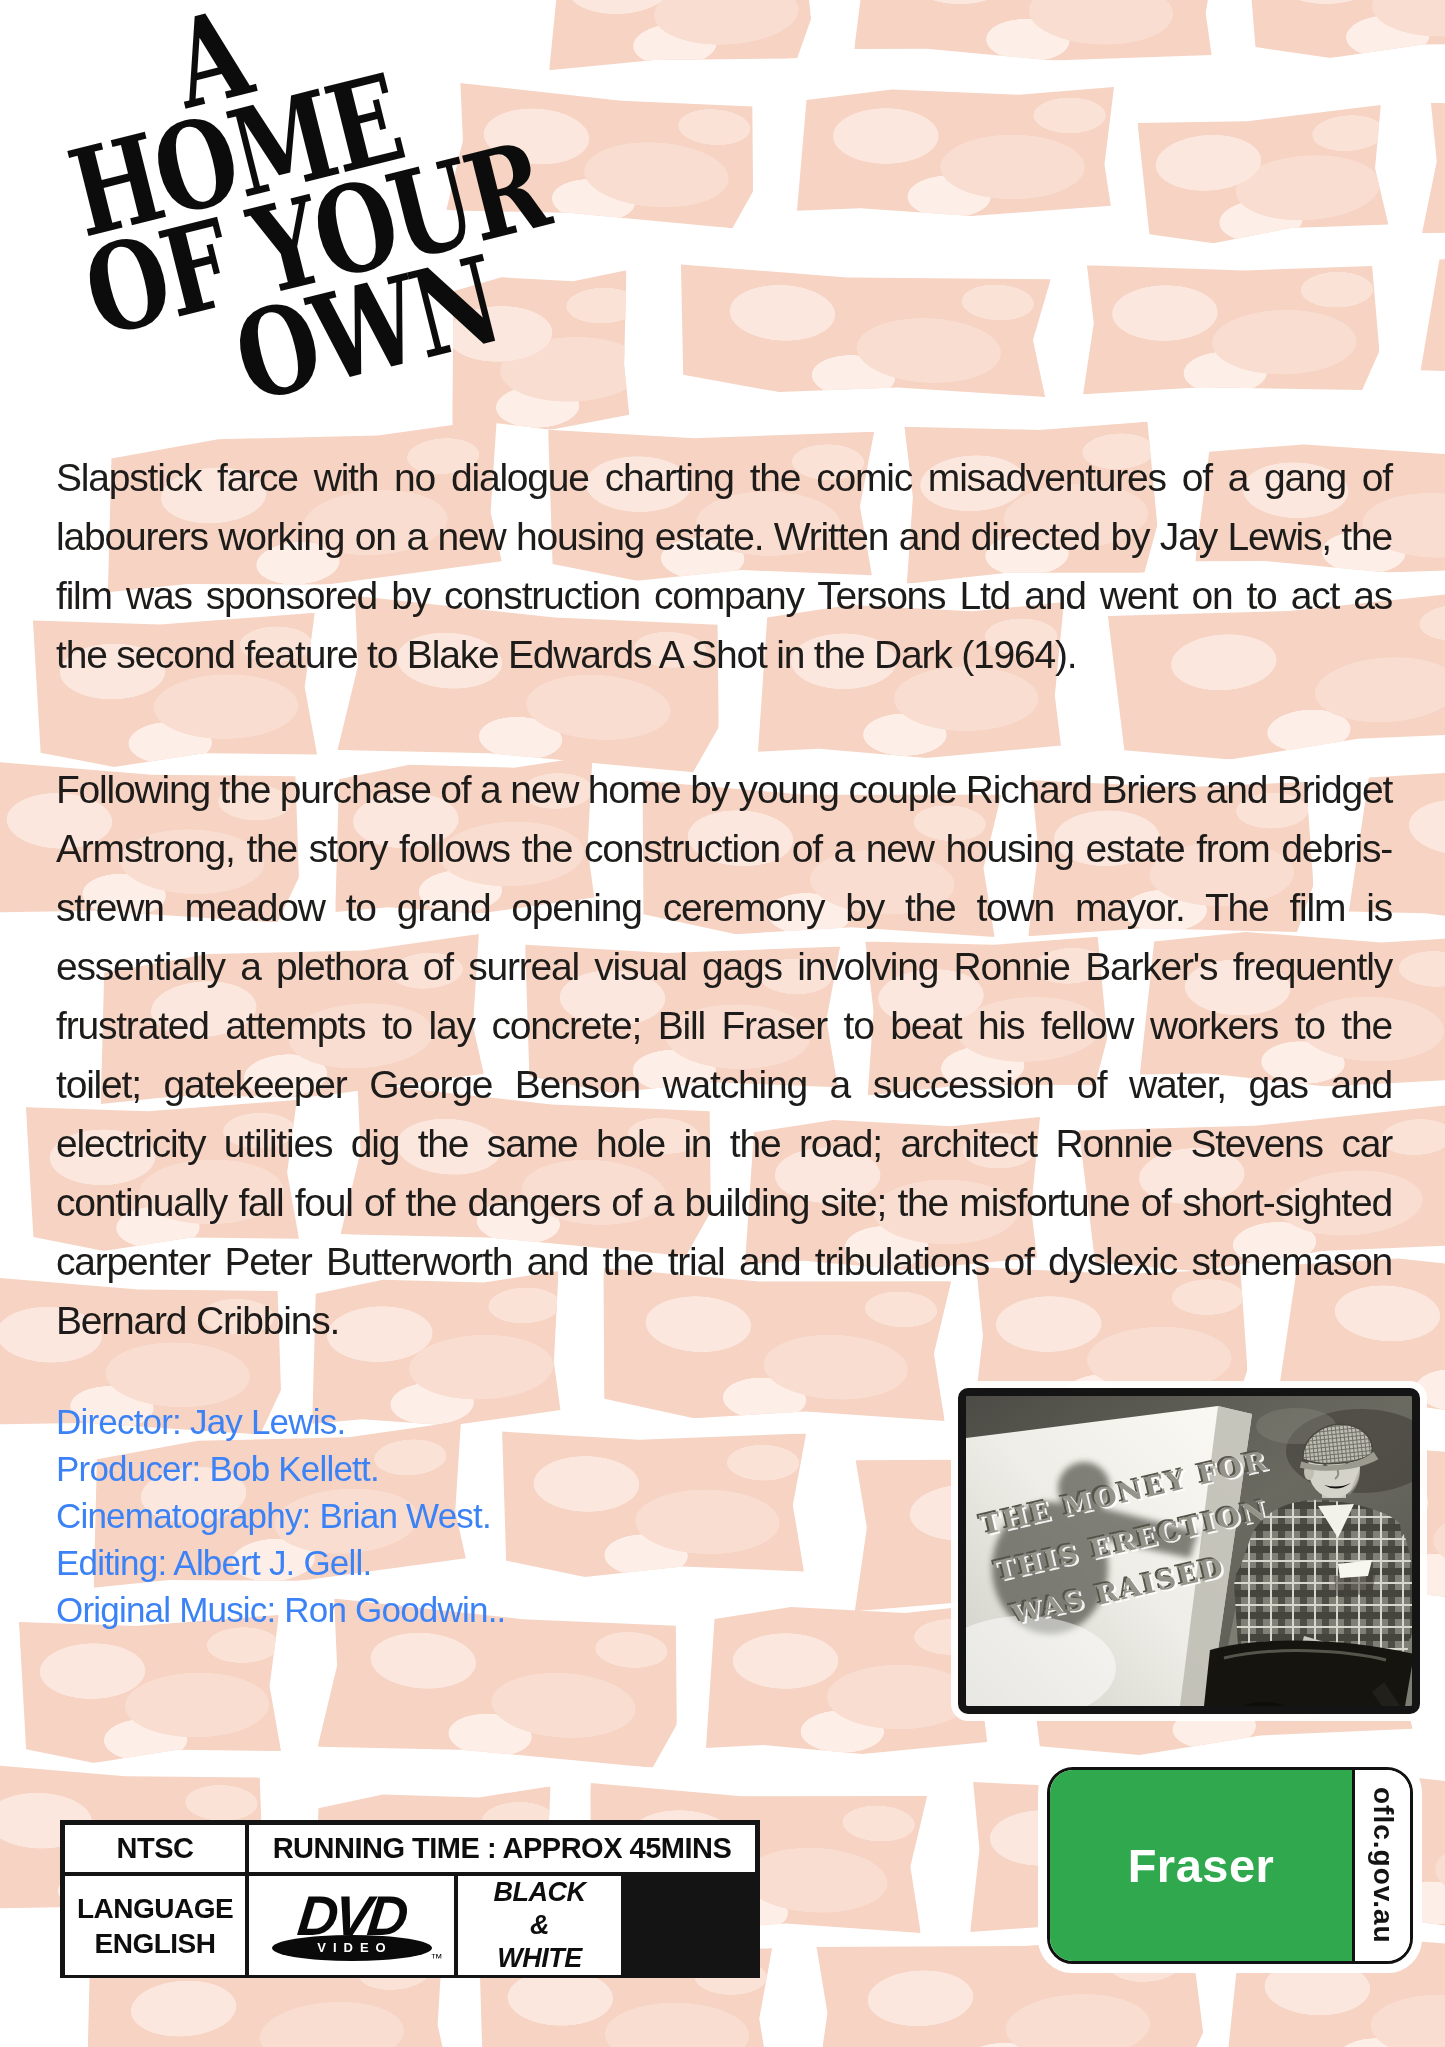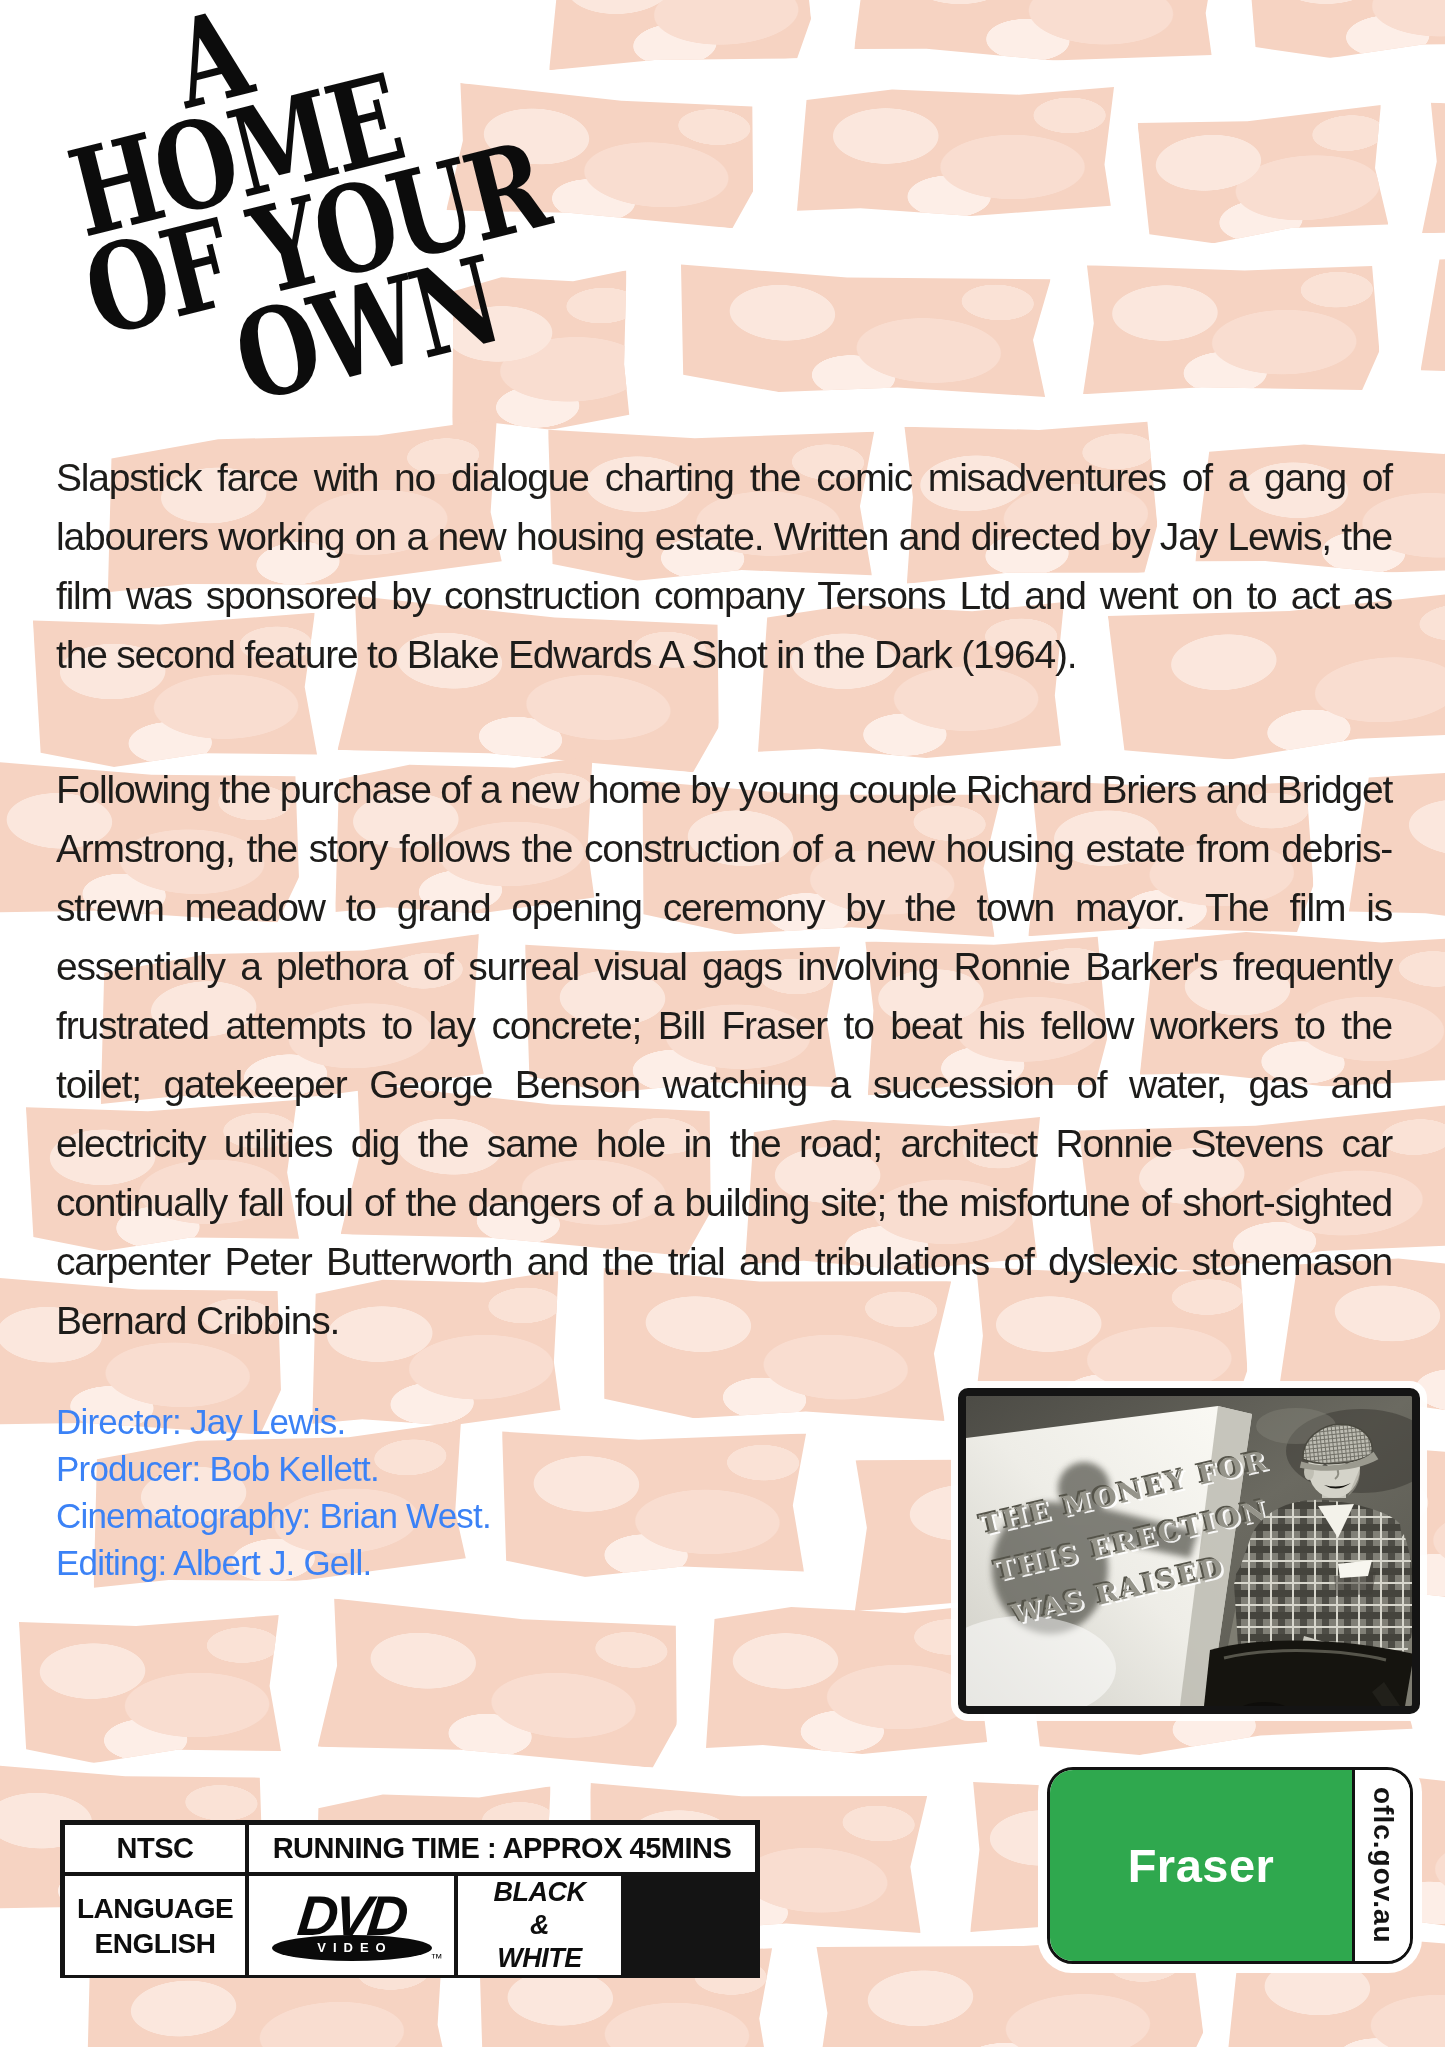--- a/index.html
+++ b/index.html
@@ -141,20 +141,21 @@
   </div>
 
   <p class="syn p1">Slapstick farce with no dialogue charting the comic misadventures of a gang of labourers working on a new housing estate. Written and directed by Jay Lewis, the film was sponsored by construction company Tersons Ltd and went on to act as the second feature to Blake Edwards A Shot in the Dark (1964).</p>
   <p class="syn p2">Following the purchase of a new home by young couple Richard Briers and Bridget Armstrong, the story follows the construction of a new housing estate from debris-strewn meadow to grand opening ceremony by the town mayor. The film is essentially a plethora of surreal visual gags involving Ronnie Barker's frequently frustrated attempts to lay concrete; Bill Fraser to beat his fellow workers to the toilet; gatekeeper George Benson watching a succession of water, gas and electricity utilities dig the same hole in the road; architect Ronnie Stevens car continually fall foul of the dangers of a building site; the misfortune of short-sighted carpenter Peter Butterworth and the trial and tribulations of dyslexic stonemason Bernard Cribbins.</p>
 
   <div class="credits">
     <div>Director: Jay Lewis.</div>
     <div>Producer: Bob Kellett.</div>
     <div>Cinematography: Brian West.</div>
     <div>Editing: Albert J. Gell.</div>
+    <div>Original Music: Ron Goodwin..</div>
   </div>
 
   <div class="photo">
     <svg width="446" height="310" viewBox="0 0 446 310" xmlns="http://www.w3.org/2000/svg">
       <defs>
         <linearGradient id="dirtg" x1="0" y1="0" x2="1" y2="1">
           <stop offset="0" stop-color="#4c4b45"></stop>
             <stop offset=".5" stop-color="#6b6a61"></stop>
           <stop offset="1" stop-color="#55544c"></stop>
         </linearGradient>

